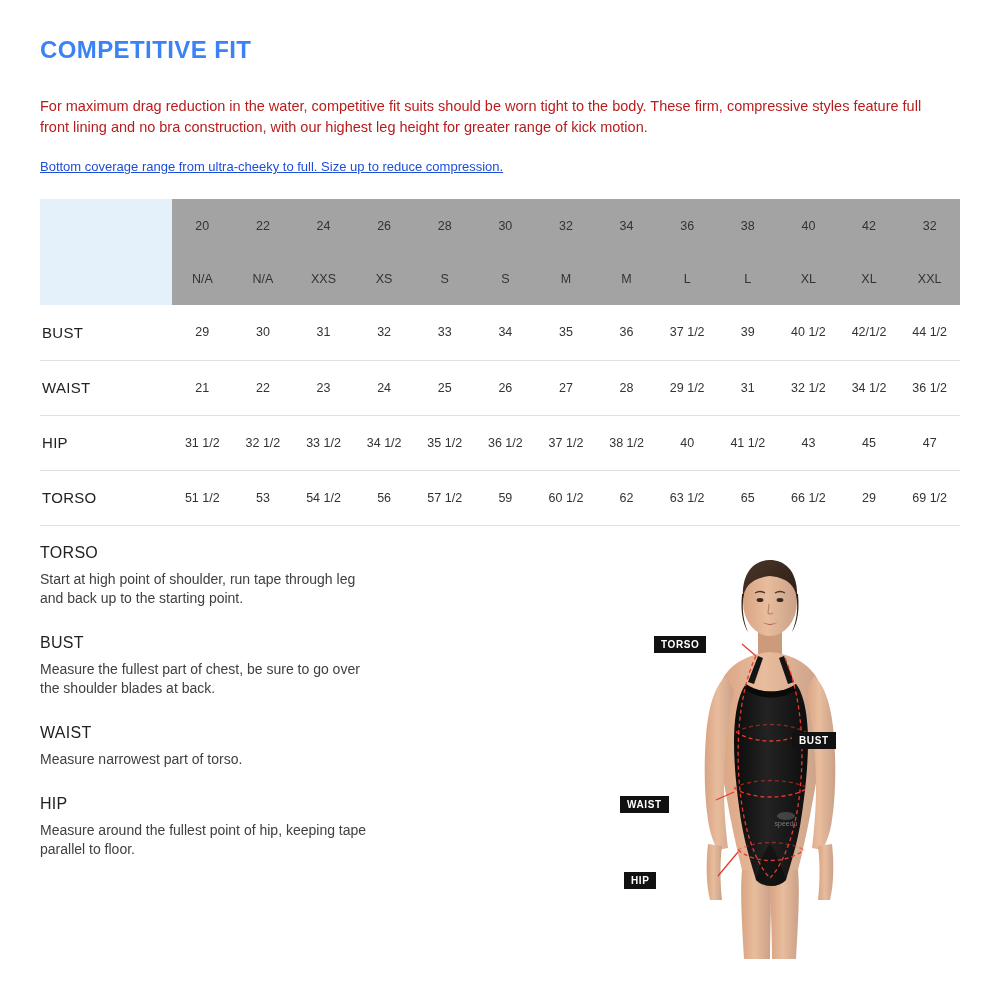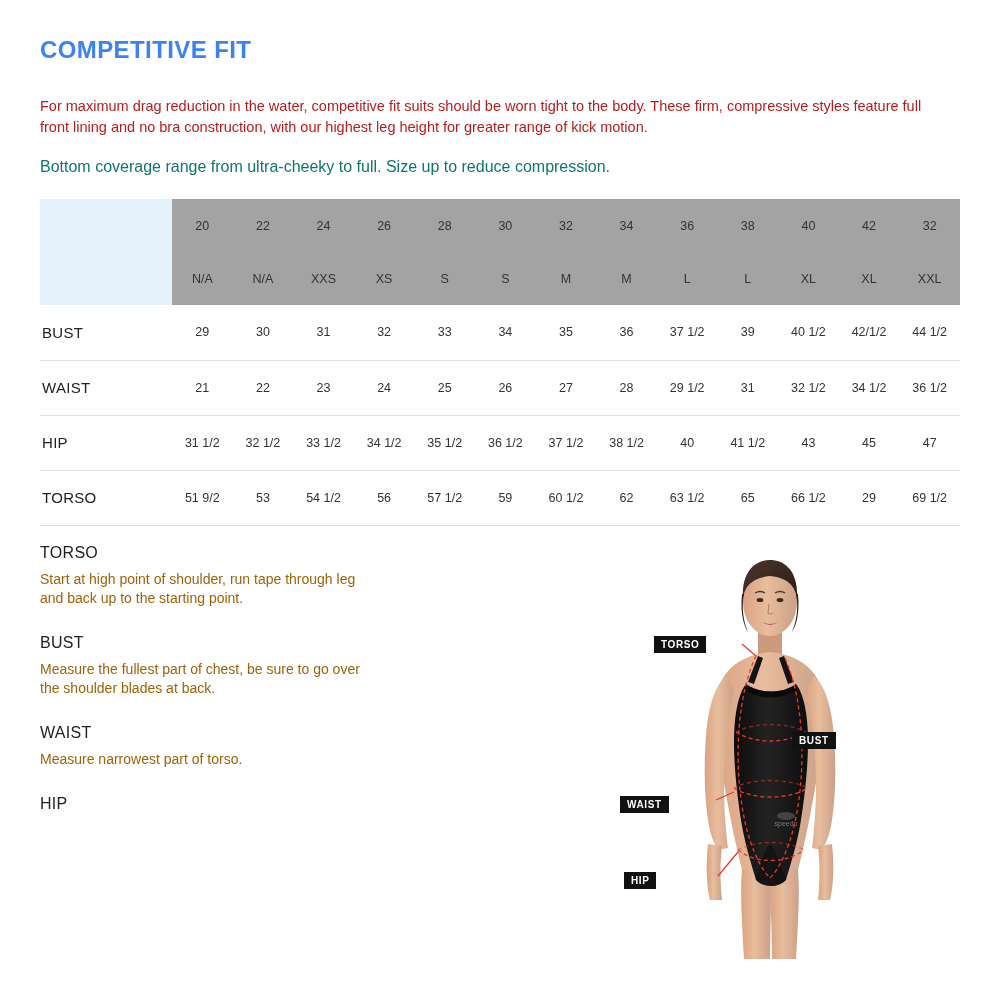--- a/index.html
+++ b/index.html
@@ -24,25 +24,26 @@
     text-transform: uppercase;
   }
   .intro {
     font-size: 14.5px;
     line-height: 21px;
     color: #b91c1c;
     margin-top: 32px;
     max-width: 890px;
   }
   .intro2 {
-    font-size: 16px;
+    font-size: 13px;
     line-height: 21px;
-    color: #0f766e;
+    color: #1d4ed8;
     margin-top: 18px;
     max-width: 890px;
+    text-decoration: underline;
   }
 
   
   table.size-table {
     width: 920px;
     border-collapse: collapse;
     margin-top: 22px;
     table-layout: fixed;
   }
   table.size-table td, table.size-table th {
@@ -89,21 +90,21 @@
   .m-title {
     font-size: 16px;
     color: #222222;
     letter-spacing: 0.3px;
     margin-top: 26px;
   }
   .m-title.first { margin-top: 8px; }
   .m-text {
     font-size: 14px;
     line-height: 19px;
-    color: #a16207;
+    color: #404040;
     margin-top: 8px;
     max-width: 340px;
   }
 
   
   .figure-wrap {
     position: absolute;
     right: -10px;
     top: 0;
     width: 400px;
@@ -228,21 +229,21 @@
           <td>37 1/2</td>
           <td>38 1/2</td>
           <td>40</td>
           <td>41 1/2</td>
           <td>43</td>
           <td>45</td>
           <td>47</td>
         </tr>
         <tr class="data-row">
           <td class="rowlabel">TORSO</td>
-          <td>51 9/2</td>
+          <td>51 1/2</td>
           <td>53</td>
           <td>54 1/2</td>
           <td>56</td>
           <td>57 1/2</td>
           <td>59</td>
           <td>60 1/2</td>
           <td>62</td>
           <td>63 1/2</td>
           <td>65</td>
           <td>66 1/2</td>
@@ -258,20 +259,21 @@
       <div class="m-title first">TORSO</div>
       <div class="m-text">Start at high point of shoulder, run tape through leg and back up to the starting point.</div>
 
       <div class="m-title">BUST</div>
       <div class="m-text">Measure the fullest part of chest, be sure to go over the shoulder blades at back.</div>
 
       <div class="m-title">WAIST</div>
       <div class="m-text">Measure narrowest part of torso.</div>
 
       <div class="m-title">HIP</div>
+      <div class="m-text">Measure around the fullest point of hip, keeping tape parallel to floor.</div>
     </div>
 
     <div class="figure-wrap">
       <svg class="model" width="300" height="415" viewBox="0 0 300 415">
         <defs>
           <linearGradient id="skin" x1="0" y1="0" x2="1" y2="0">
             <stop offset="0%" stop-color="#d9a383"></stop>
             <stop offset="45%" stop-color="#e8bd9d"></stop>
             <stop offset="100%" stop-color="#caa088"></stop>
           </linearGradient>

